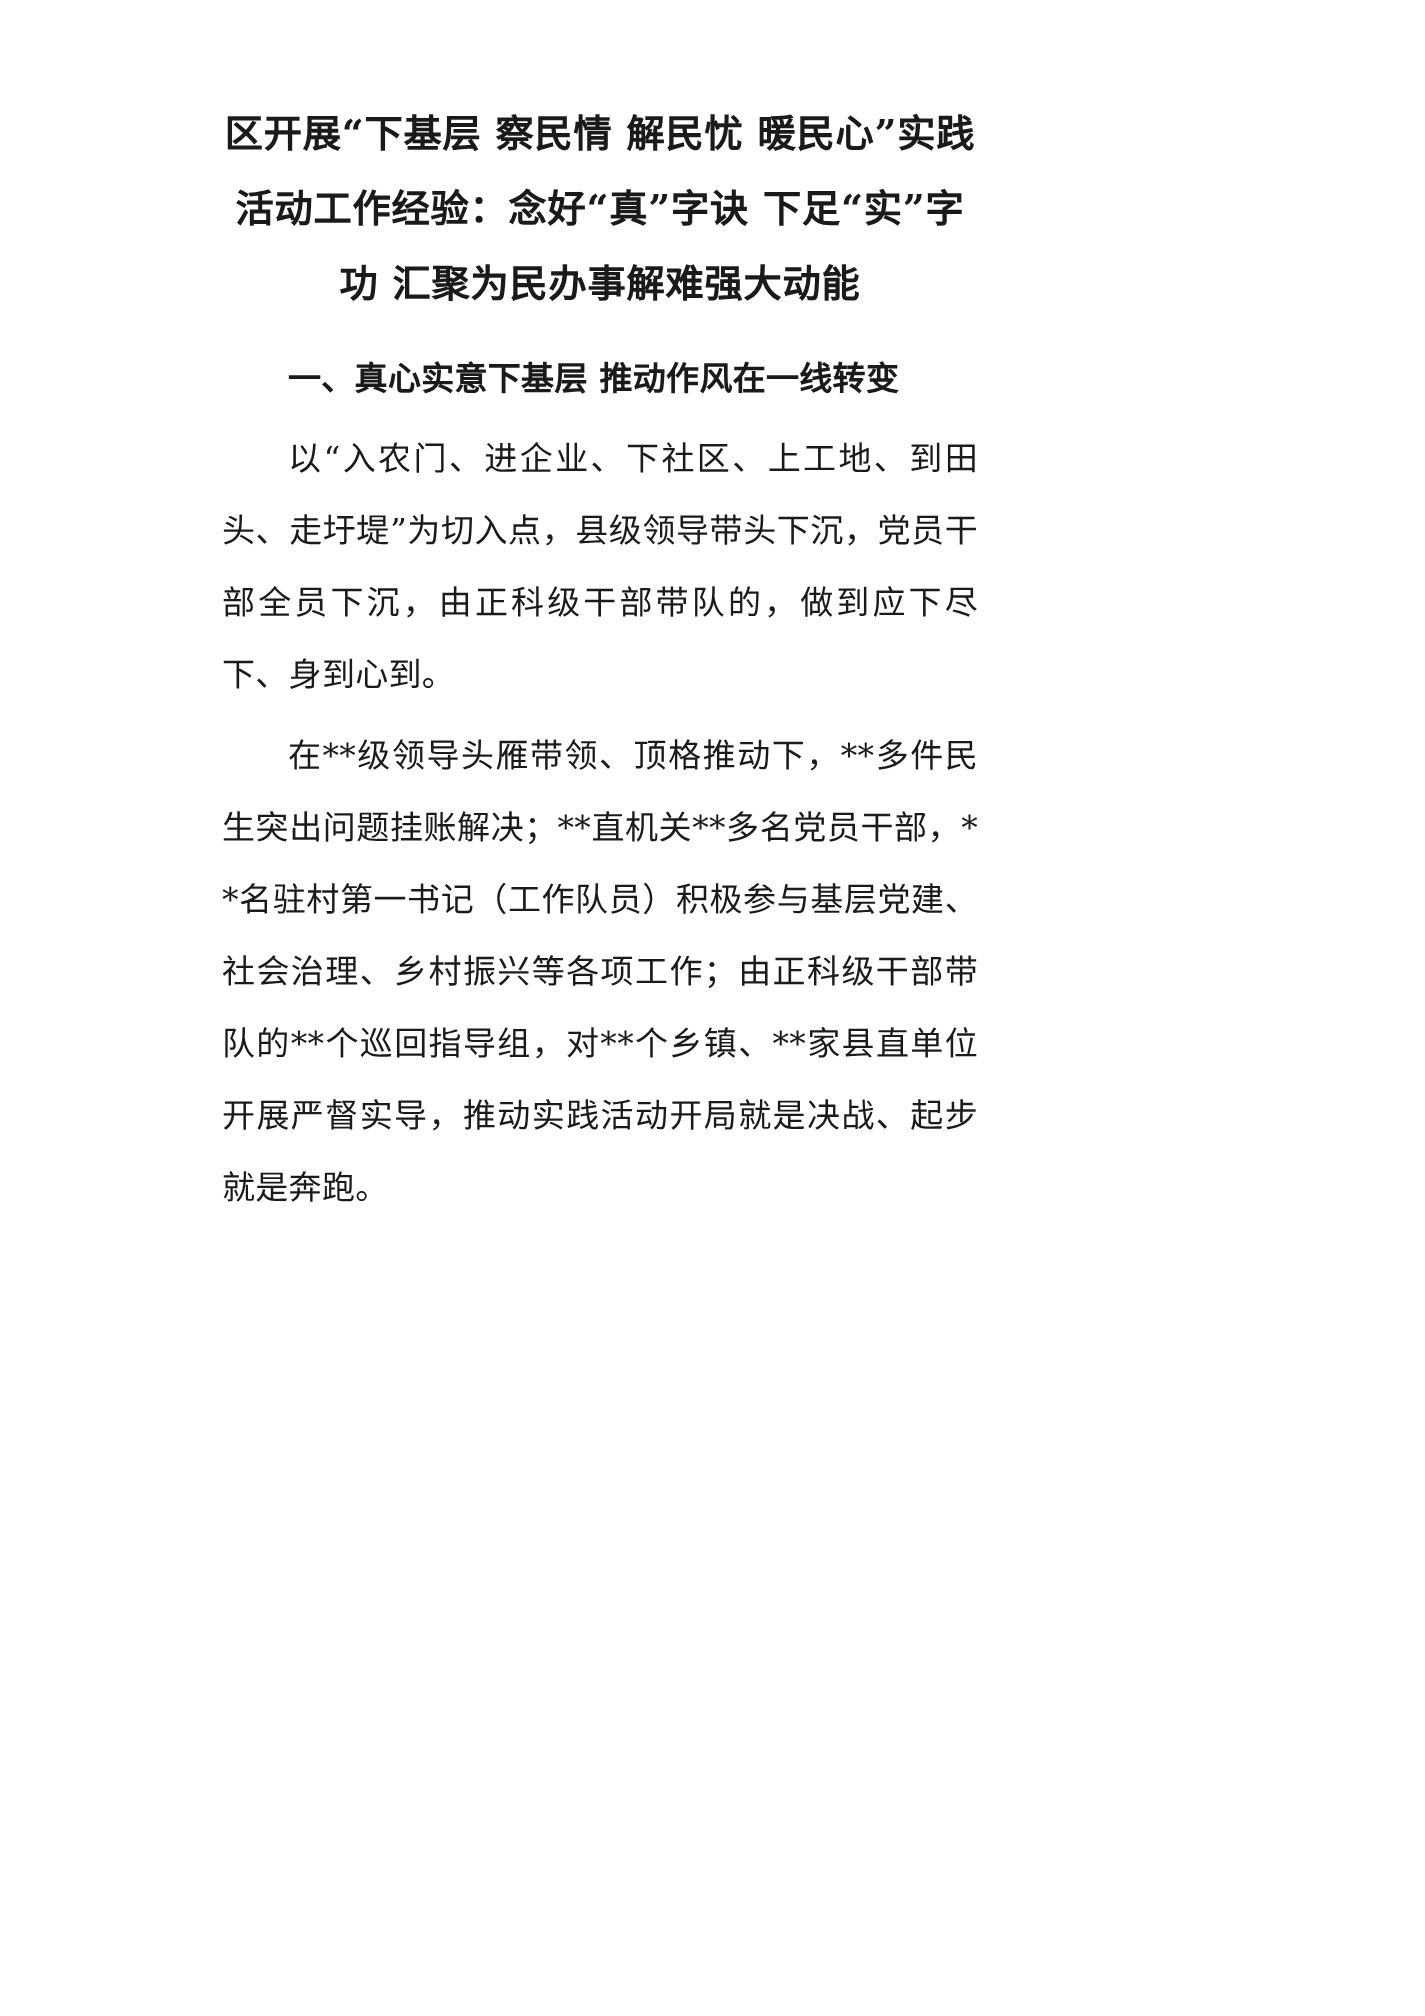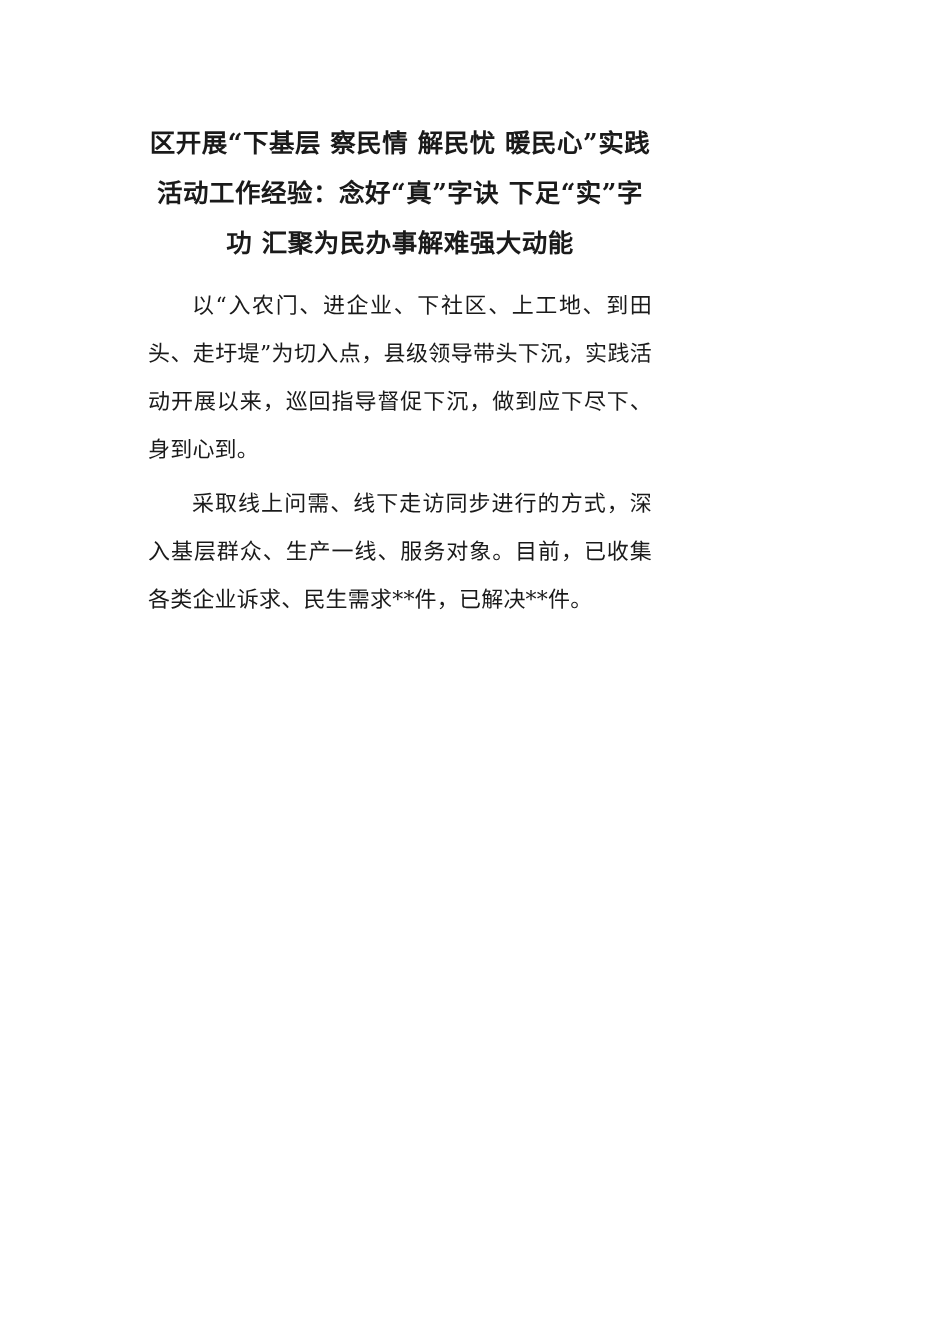--- a/index.html
+++ b/index.html
@@ -11,21 +11,21 @@
     width: 950px;
     height: 1344px;
     font-family: "DejaVu Serif", "Liberation Serif", serif;
     color: #1a1a1a;
     -webkit-font-smoothing: antialiased;
   }
   .page {
     width: 792px;
     height: 1344px;
     box-sizing: border-box;
-    padding: 118px 140px 40px 148px;
+    padding: 65px 140px 40px 148px;
     position: relative;
     overflow: hidden;
   }
   .doc-title {
     font-size: 25.5px;
     font-weight: bold;
     line-height: 50px;
     text-align: center;
     letter-spacing: 0.5px;
     margin: 0 0 14px 0;
@@ -52,20 +52,21 @@
     letter-spacing: 0.2px;
   }
 </style>
 </head>
 <body>
 
 <div class="page">
   <h1 class="doc-title">区开展“下基层 察民情 解民忧 暖民心”实践活动工作经验：念好“真”字诀 下足“实”字功 汇聚为民办事解难强大动能</h1>
 
 
+  <p class="section-heading">一、真心实意下基层 推动作风在一线转变</p>
 
-  <p class="body-text">以“入农门、进企业、下社区、上工地、到田头、走圩堤”为切入点，县级领导带头下沉，实践活动开展以来，巡回指导督促下沉，做到应下尽下、身到心到。</p>
+  <p class="body-text">以“入农门、进企业、下社区、上工地、到田头、走圩堤”为切入点，县级领导带头下沉，党员干部全员下沉，由正科级干部带队的，做到应下尽下、身到心到。</p>
+
+  <p class="body-text">在**级领导头雁带领、顶格推动下，**多件民生突出问题挂账解决；**直机关**多名党员干部，**名驻村第一书记（工作队员）积极参与基层党建、社会治理、乡村振兴等各项工作；由正科级干部带队的**个巡回指导组，对**个乡镇、**家县直单位开展严督实导，推动实践活动开局就是决战、起步就是奔跑。</p>
 
 
-
-  <p class="body-text">采取线上问需、线下走访同步进行的方式，深入基层群众、生产一线、服务对象。目前，已收集各类企业诉求、民生需求**件，已解决**件。</p>
 
 </div>
 
 </body></html>

